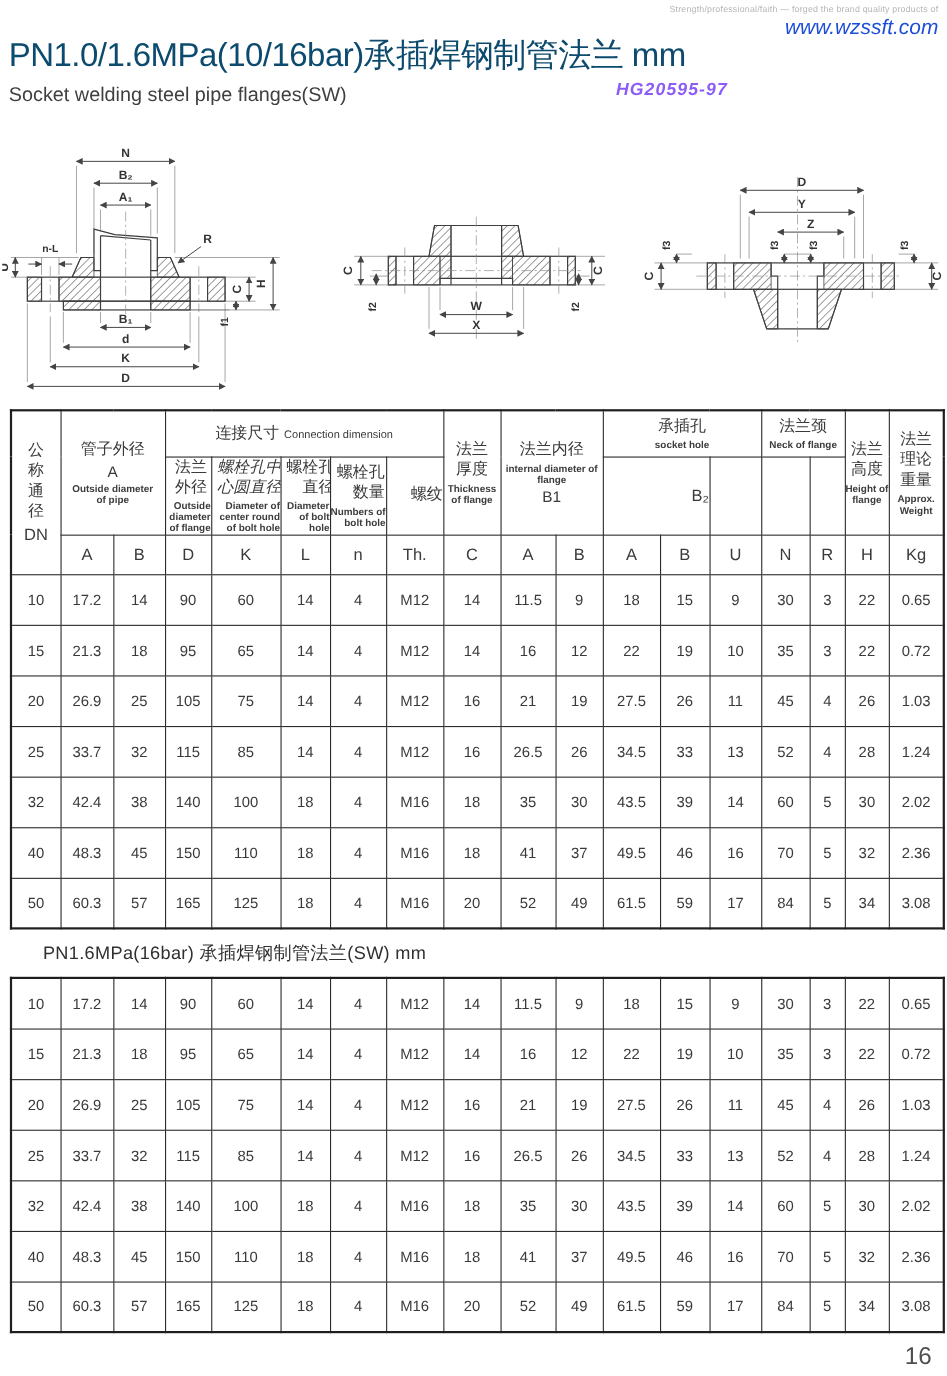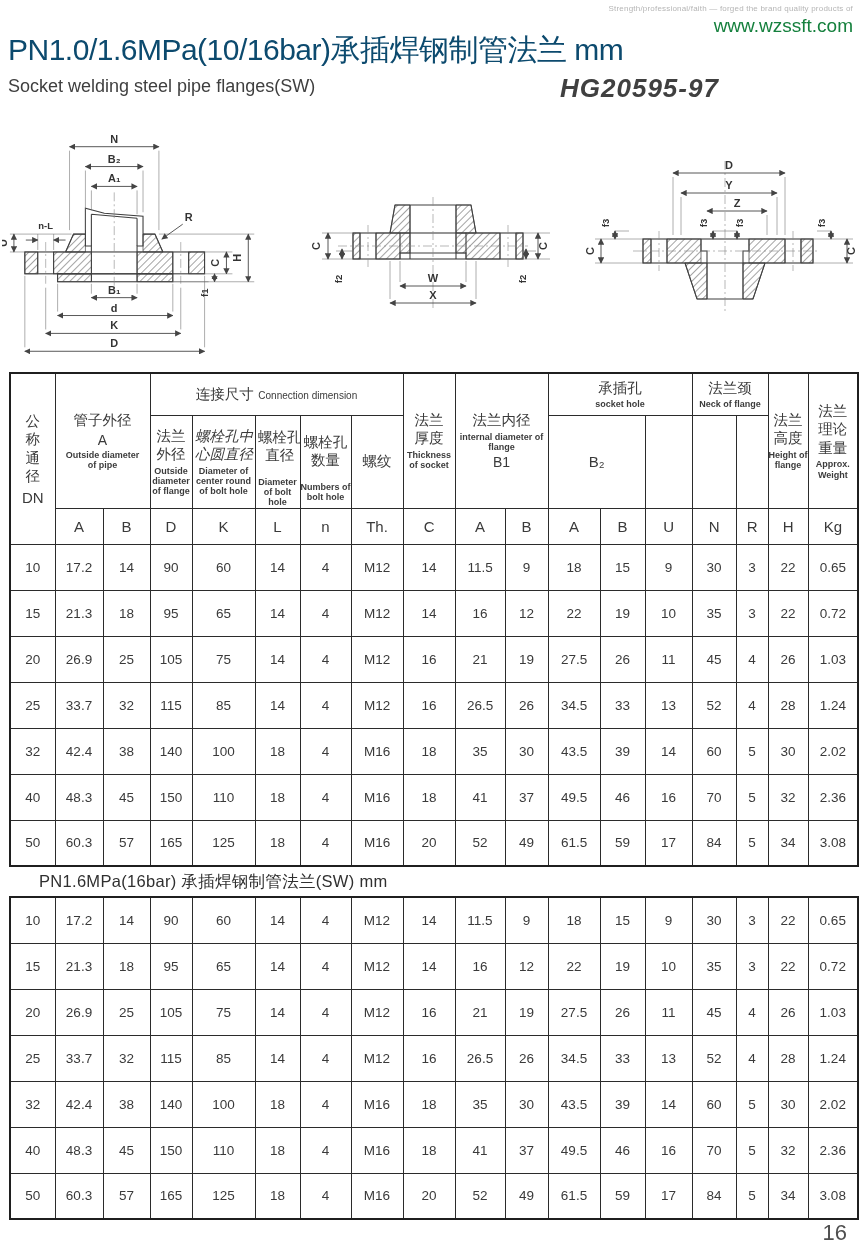--- a/index.html
+++ b/index.html
@@ -2,44 +2,44 @@
 <html><head>
 <meta charset="utf-8">
 <style>
   * { margin:0; padding:0; box-sizing:border-box; }
   html,body { background:#ffffff; }
   body {
     width:861px; height:1251px; position:relative; overflow:hidden;
     font-family:"Liberation Sans","DejaVu Sans",sans-serif; color:#3a3a3a;
   }
   .brand-line { position:absolute; top:4px; right:8px; font-size:8px; color:#b5b5b5; letter-spacing:.2px; }
-  .website { position:absolute; top:15px; right:8px; font-size:19px; color:#15803d; }
+  .website { position:absolute; top:15px; right:8px; font-size:19px; font-style:italic; color:#1d4ed8; }
   .page-title { position:absolute; top:30px; left:8px; font-size:30px; font-weight:normal; color:#0c4a6e; letter-spacing:-0.5px; white-space:nowrap; }
   .page-subtitle { position:absolute; top:76px; left:8px; font-size:18px; color:#3f3f3f; }
-  .standard-no { position:absolute; top:73px; left:560px; font-size:26px; font-weight:bold; font-style:italic; color:#404040; letter-spacing:1px; }
+  .standard-no { position:absolute; top:73px; left:560px; font-size:16px; font-weight:bold; font-style:italic; color:#8b5cf6; letter-spacing:1px; }
   .drawings { position:absolute; top:125px; left:0; width:861px; height:240px; }
   .drw { position:absolute; }
   .drw text { fill:#333; font-family:"Liberation Sans","DejaVu Sans",sans-serif; }
 
   .content { position:absolute; top:372px; left:9px; width:849px; }
   table.spec { border-collapse:collapse; table-layout:fixed; width:848px; border:2px solid #1f1f1f; }
   table.spec th, table.spec td { border:1px solid #2b2b2b; text-align:center; vertical-align:middle; font-weight:normal; color:#3a3a3a; padding:0; overflow:hidden; }
   table.spec td { height:46px; font-size:13.5px; }
   tr.h1 th { height:42px;margin-left:12px; }
-  tr.h2 th { height:64px; }
+  tr.h2 th { height:64px;text-align:right; }
   tr.h3 th { height:36px; font-size:15px; }
   .zh { font-size:14.5px; line-height:1.28; }
   .en { font-size:9px; line-height:1.15; color:#3c3c3c; display:block; margin-top:2px;font-weight:bold; }
   .sym { font-size:14px; margin-top:2px; }
   .stackdn { width:1.2em; margin:0 auto; word-break:break-all; }
   .stack2 { width:2.35em; margin:0 auto; word-break:break-all; }
-  .stack3 { width:3.35em; margin:12px auto; word-break:break-all; }
+  .stack3 { width:3.35em; margin:0 auto; word-break:break-all; }
   .stack4 { width:4.35em; margin:0 auto; word-break:break-all;font-style:italic; }
   .dn-sym { font-size:15px; margin-top:3px; }
-  .section-title { height:29px; display:flex; align-items:center; padding-left:30px; font-size:16.5px; color:#303030; letter-spacing:.3px; }
+  .section-title { height:43px; display:flex; align-items:center; padding-left:30px; font-size:16.5px; color:#303030; letter-spacing:.3px; }
   .page-number { position:absolute; top:1220px; right:14px; font-size:22px; color:#4f4f4f; }
 </style>
 </head>
 <body>
 
 <div class="brand-line">Strength/professional/faith — forged the brand quality products of</div>
 <div class="website">www.wzssft.com</div>
 <h1 class="page-title">PN1.0/1.6MPa(10/16bar)承插焊钢制管法兰 mm</h1>
 <div class="page-subtitle">Socket welding steel pipe flanges(SW)</div>
 <div class="standard-no">HG20595-97</div>
@@ -253,21 +253,21 @@
           <div class="zh">管子外径</div>
           <div class="sym">A</div>
           <span class="en" style="padding:0 6px">Outside diameter of pipe</span>
         </th>
         <th colspan="5">
           <span class="zh">连接尺寸</span>
           <span style="font-size:10px">Connection dimension</span>
         </th>
         <th rowspan="2">
           <div class="zh stack2">法兰厚度</div>
-          <span class="en">Thickness of socket</span>
+          <span class="en">Thickness of flange</span>
         </th>
         <th colspan="2" rowspan="2">
           <div class="zh">法兰内径</div>
           <span class="en" style="padding:0 4px">internal diameter of flange</span>
           <div class="sym">B1</div>
         </th>
         <th colspan="3">
           <div class="zh">承插孔</div>
           <span class="en">socket hole</span>
         </th>

